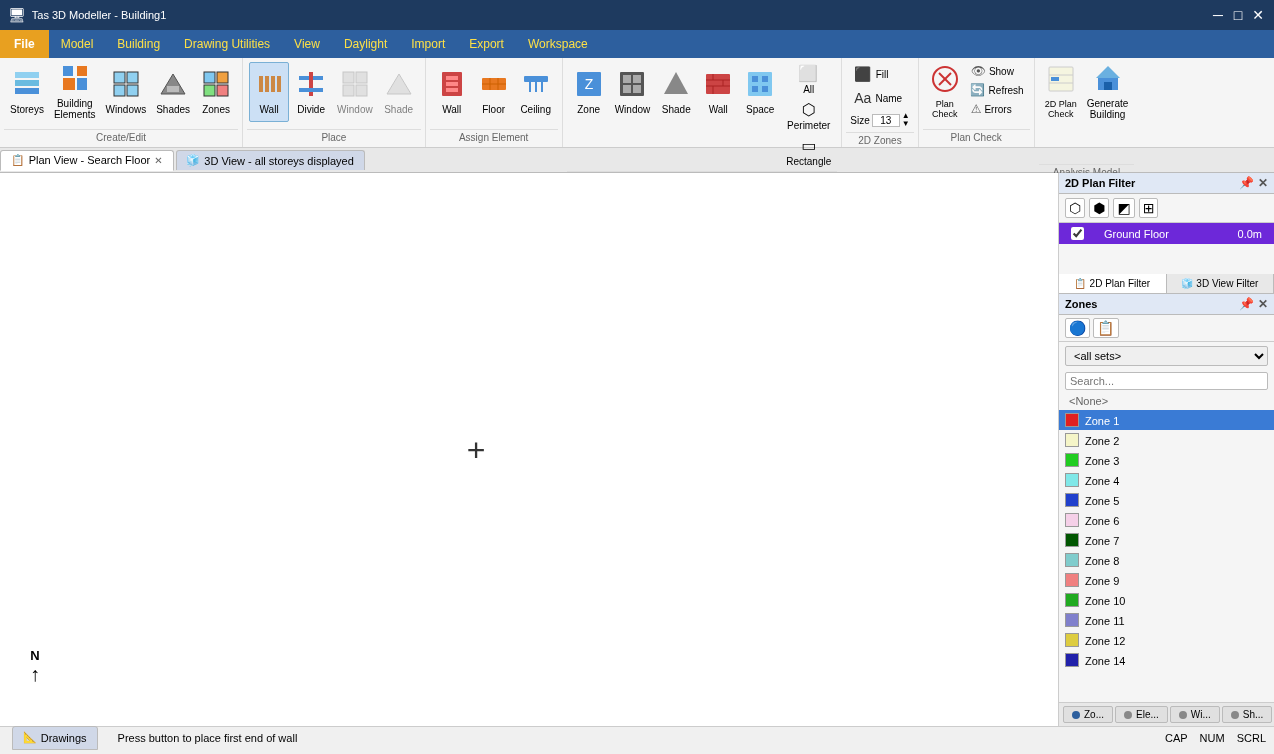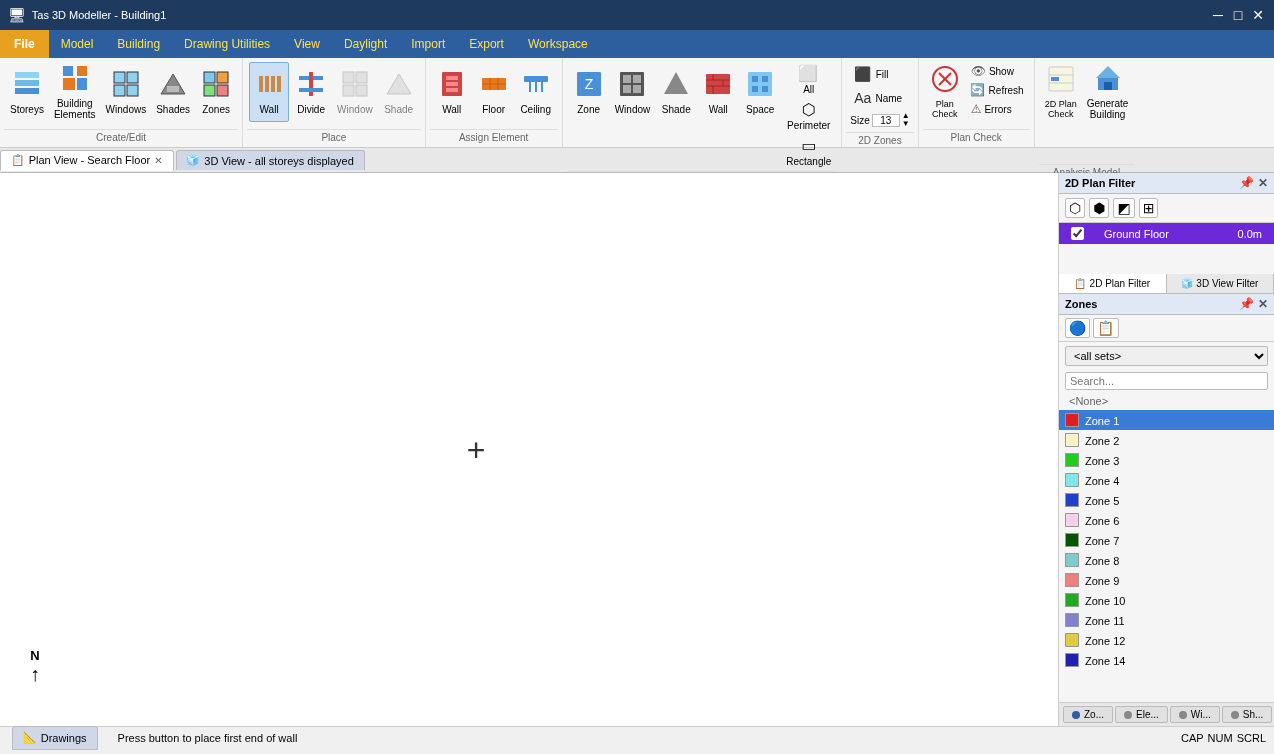--- a/index.html
+++ b/index.html
@@ -155,21 +155,21 @@
     .bottom-tab {
       display: flex; align-items: center; gap: 4px; padding: 3px 10px; background: #d0d8e8;
       border: 1px solid #bbb; cursor: pointer; font-size: 11px; border-radius: 3px 3px 0 0; height: 24px;
     }
 
     
     .status-bar {
       display: flex; align-items: center; justify-content: space-between;
       background: #f0f0f0; border-top: 1px solid #ccc; height: 22px; padding: 0 8px; font-size: 11px;
     }
-    .status-right { display: flex; gap: 4px; }
+    .status-right { display: flex; gap: 12px; }
 
     
     .size-row { display: flex; align-items: center; gap: 2px; font-size: 10px; }
     .size-input { width: 28px; border: 1px solid #bbb; font-size: 10px; text-align: center; }
 
     
     .zones-list::-webkit-scrollbar { width: 8px; }
     .zones-list::-webkit-scrollbar-track { background: #f0f0f0; }
     .zones-list::-webkit-scrollbar-thumb { background: #bbb; }
 

